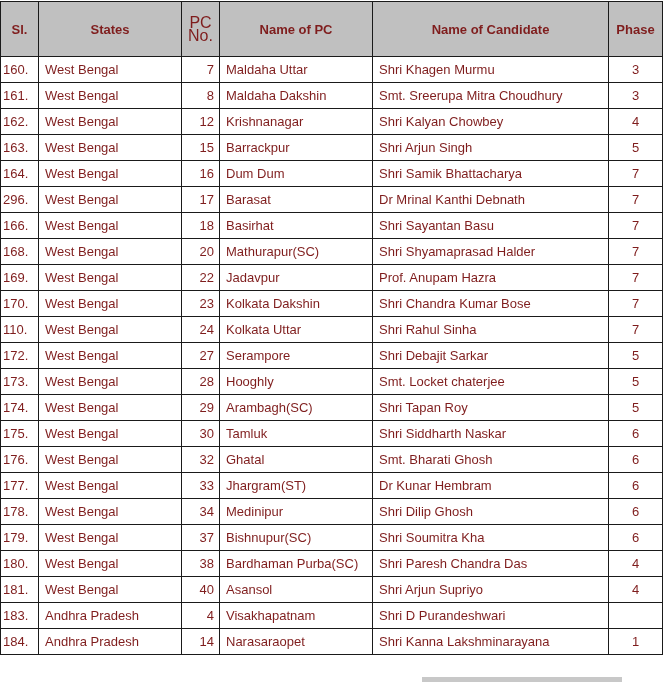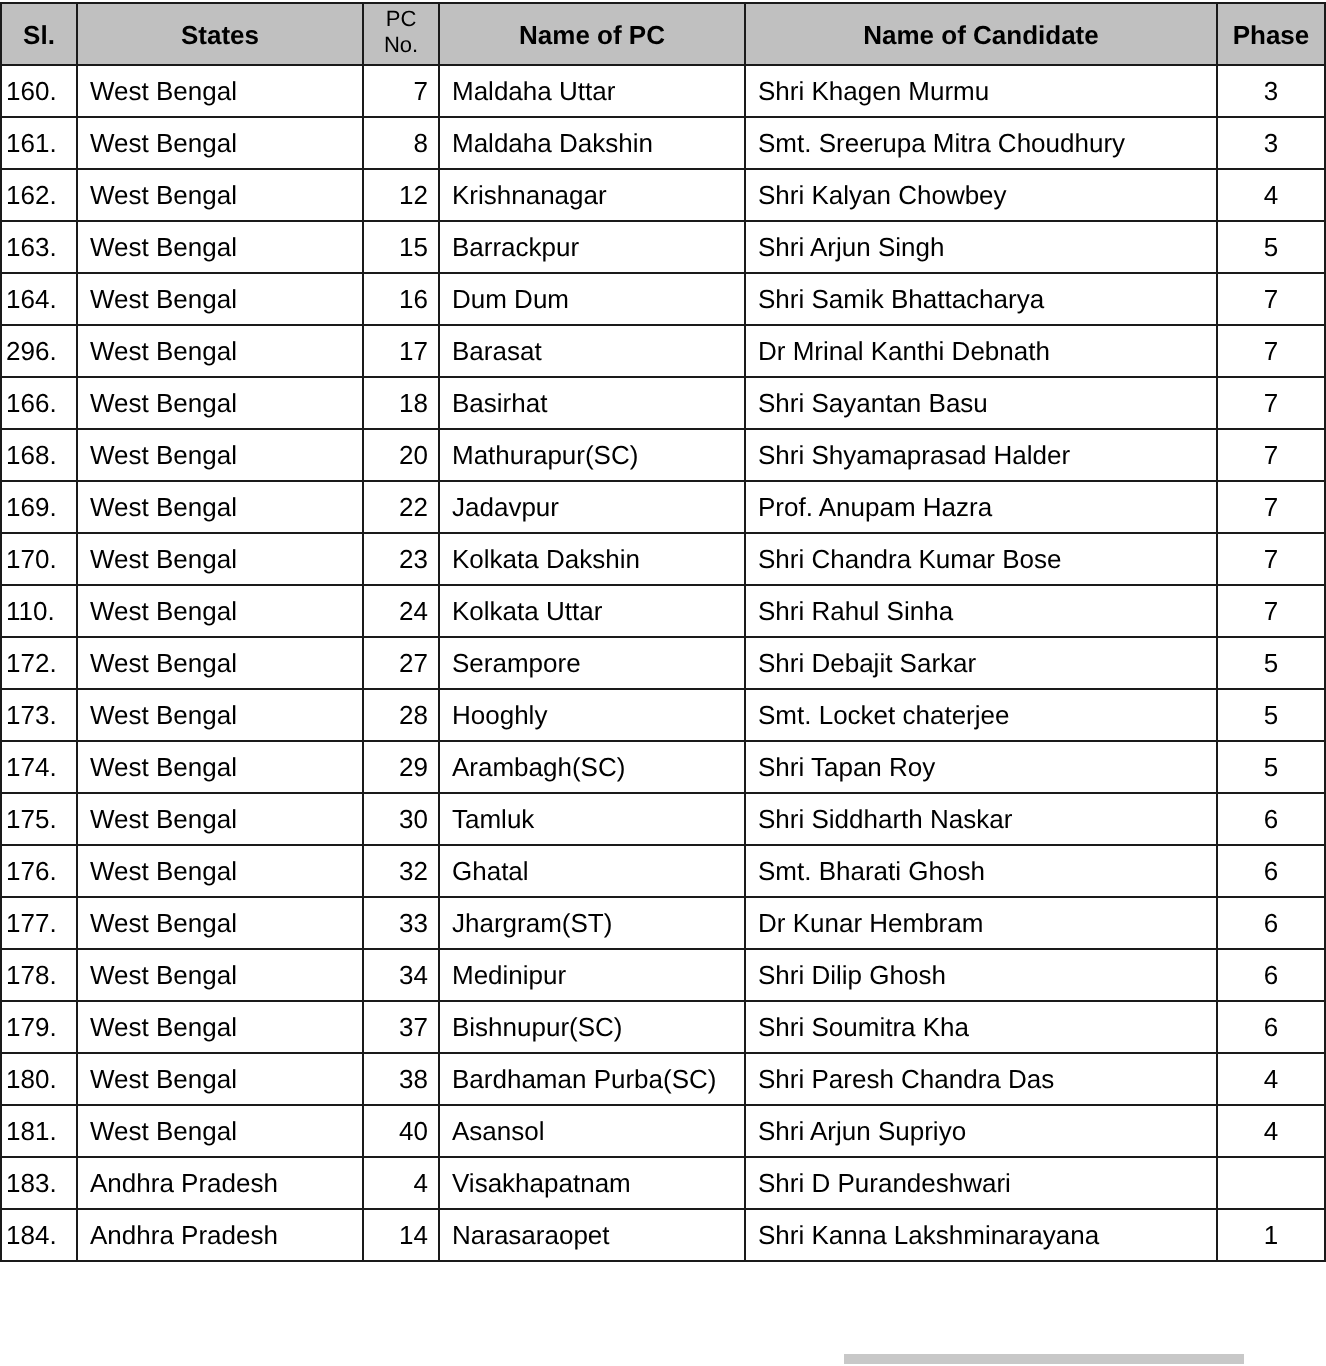--- a/index.html
+++ b/index.html
@@ -3,21 +3,21 @@
 <meta charset="utf-8">
 <style>
   html, body { margin:0; padding:0; background:#ffffff; }
   body { width:663px; height:683px; overflow:hidden; font-family:"Liberation Sans", sans-serif; }
   table {
     position:absolute; left:0; top:1px;
     border-collapse:collapse;
     table-layout:fixed;
     width:662px;
     font-size:13px;
-    color:#000000;
+    color:#7f1d1d;
   }
   col.c-sl { width:38px; }
   col.c-state { width:143px; }
   col.c-pc { width:38px; }
   col.c-name { width:153px; }
   col.c-cand { width:236px; }
   col.c-phase { width:54px; }
   th, td {
     border:1px solid #1a1a1a;
     padding:0 6px;
@@ -25,21 +25,21 @@
     overflow:hidden;
   }
   th {
     background:#c0c0c0;
     font-weight:bold;
     font-size:13px;
     height:30px;
     text-align:center;
     line-height:13px;
   }
-  th.pc { font-weight:normal; font-size:11px; line-height:13px; padding:0 2px;margin-top:28px; }
+  th.pc { font-weight:normal; font-size:16px; line-height:13px; padding:12px 2px;margin-top:28px; }
   td { height:25px; line-height:25px; }
   td.sl { text-align:left; padding:0 3px 0 2px; }
   td.pc { text-align:right; padding:0 5px 0 2px; }
   td.phase { text-align:center; }
   td.state, td.name, td.cand { text-align:left; }
   .bottom-shadow {
     position:absolute; left:422px; top:677px; width:200px; height:5px;
     background:#c8c8c8;
   }
 </style>

